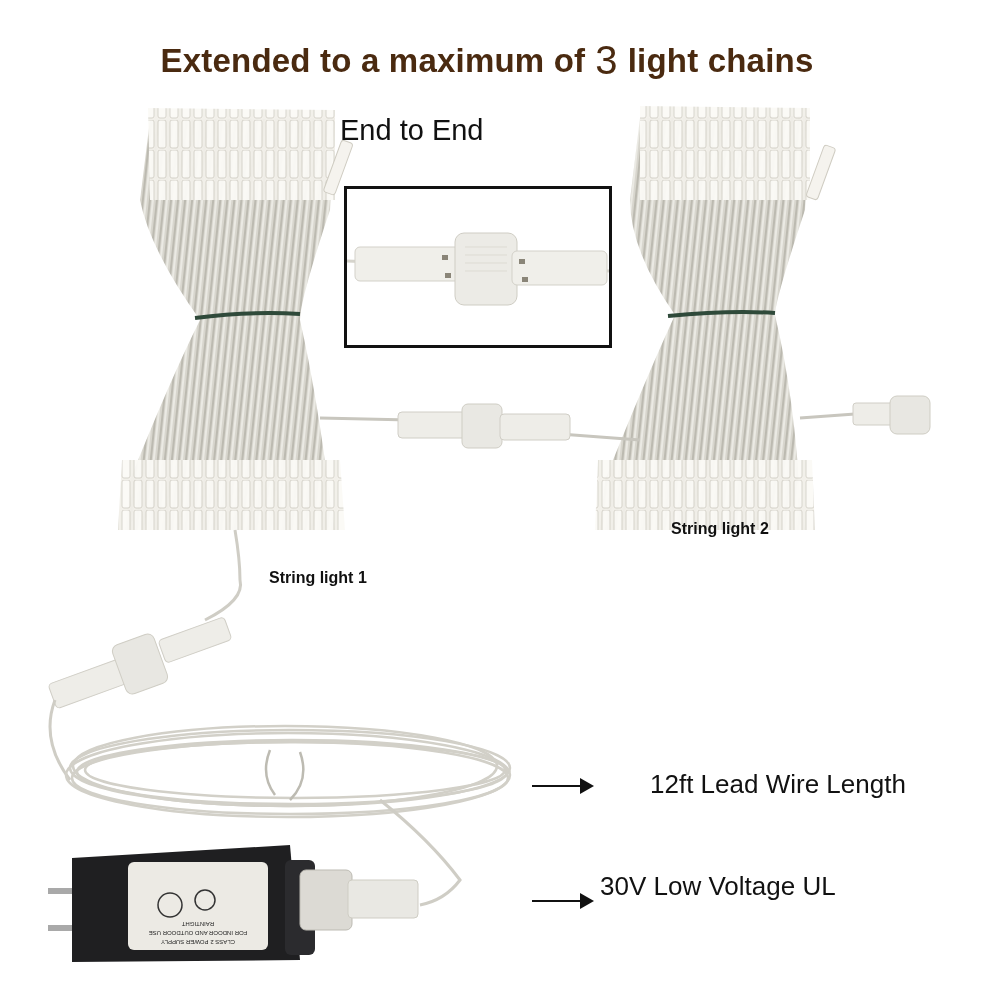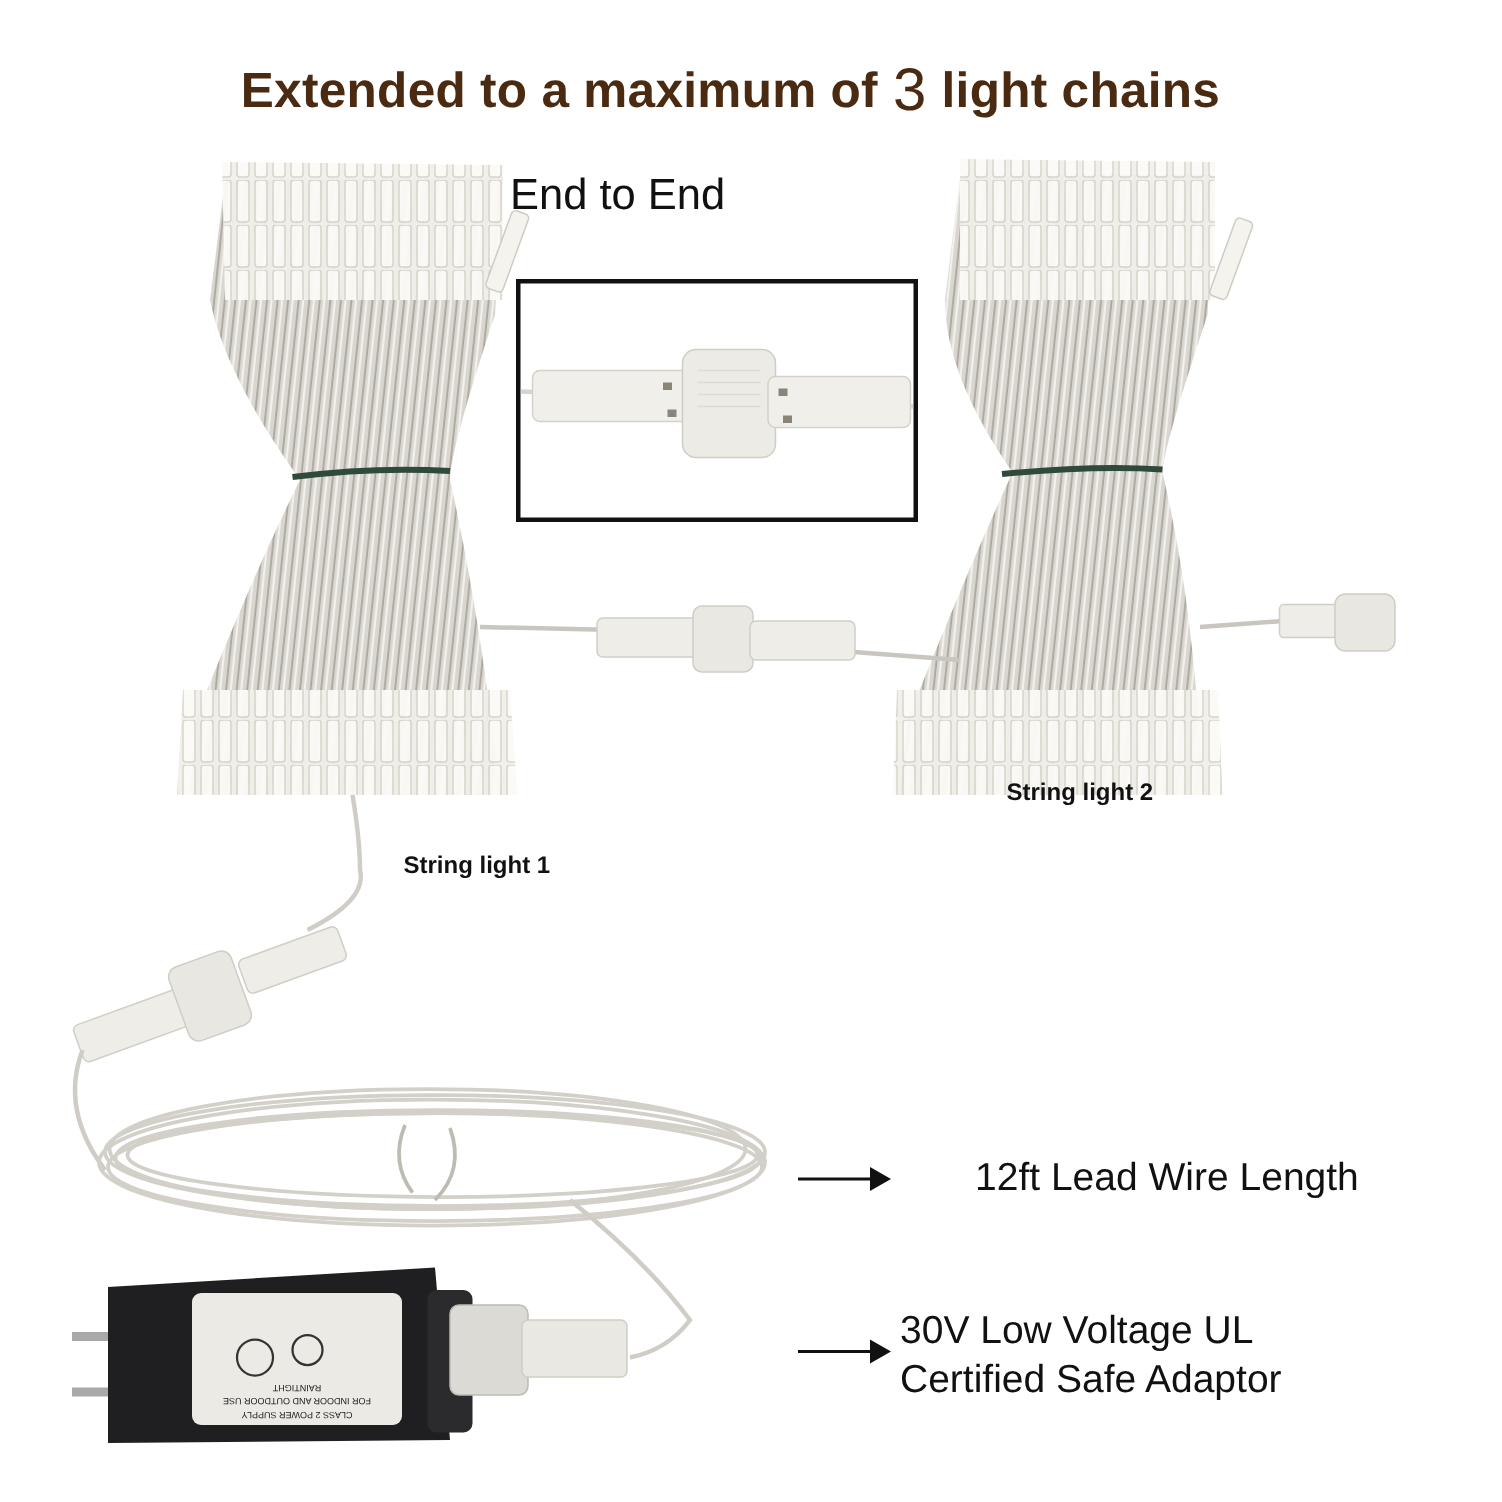--- a/index.html
+++ b/index.html
@@ -134,14 +134,13 @@
 
 <div class="abs arrow" style="left:532px;top:785px;width:60px;"></div>
 <div class="abs callout" style="left:610px;top:768px;text-align:left;margin-left:40px;">
   <span>12ft</span>
   <span>Lead Wire Length</span>
 </div>
 
 <div class="abs arrow" style="left:532px;top:900px;width:60px;"></div>
 <div class="abs callout" style="left:600px;top:870px;width:320px;">
   <div>30V Low Voltage UL</div>
-  <div>Certified Safe Adaptor</div>
 </div>
 
 </body></html>

